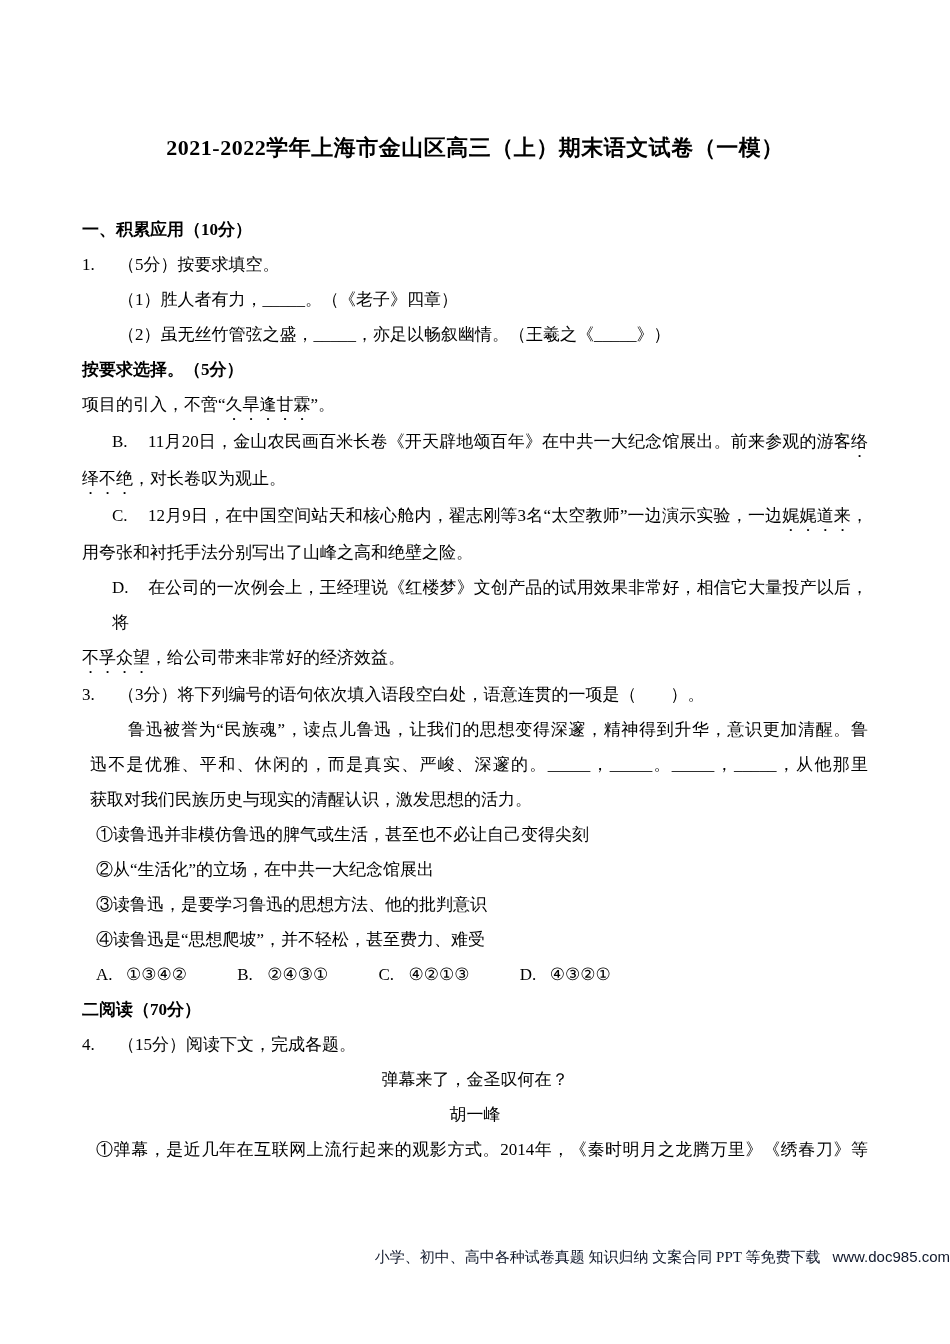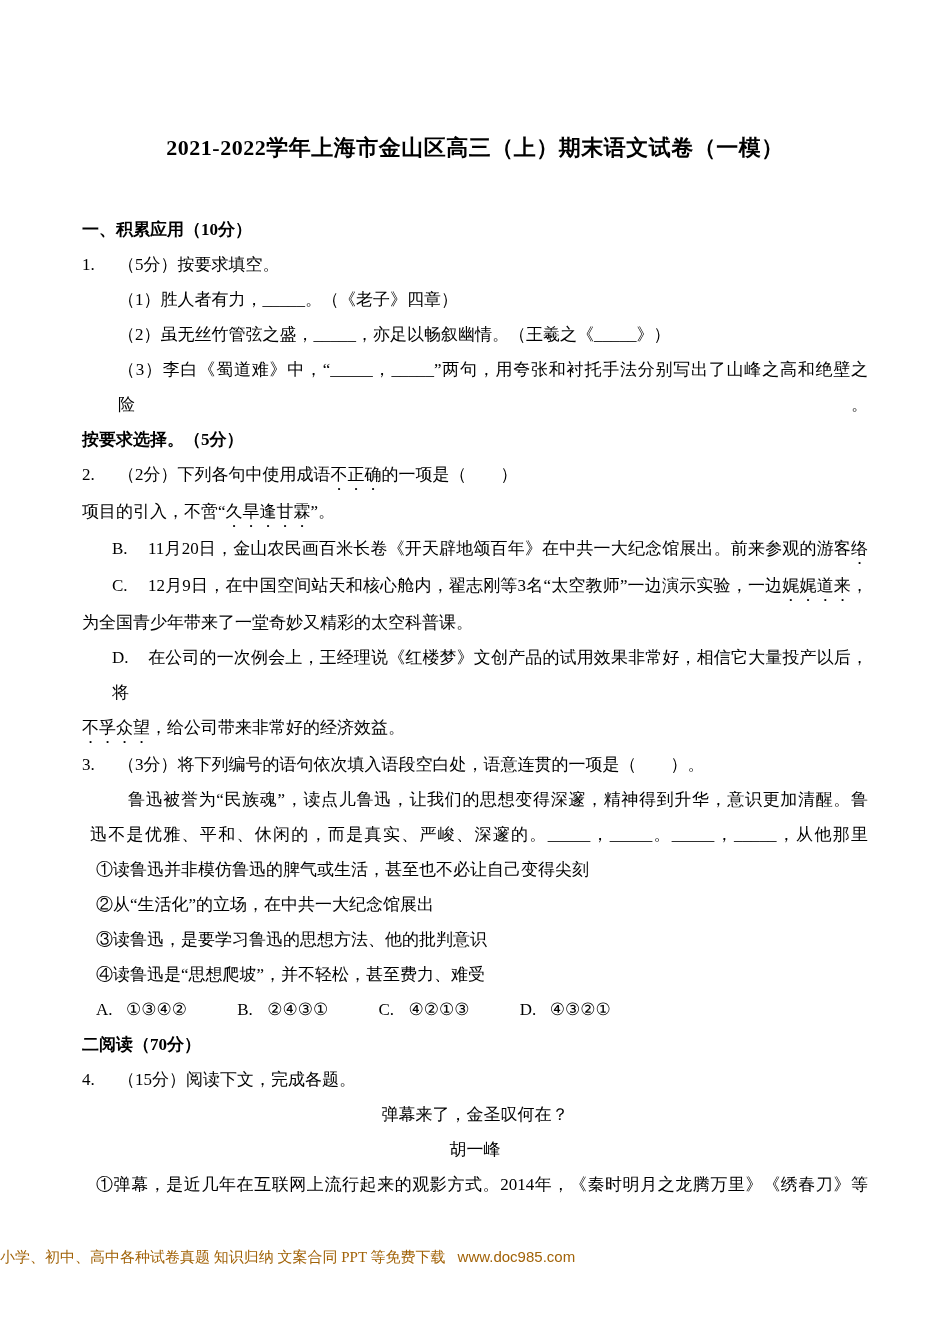--- a/index.html
+++ b/index.html
@@ -31,60 +31,60 @@
     -webkit-text-emphasis: filled dot;
     -webkit-text-emphasis-position: under;
     text-emphasis: filled dot;
     text-emphasis-position: under right;
   }
   .choice { display: inline-block; margin-right: 46px; }
   .choice:last-child { margin-right: 15px; }
   .choice-label { display: inline-block; min-width: 30px; }
   .footer {
     position: absolute; top: 1246px; left: 0; width: 100%;
-    text-align: left; font-size: 15px; line-height: 22px;
-    color: #a16207;
+    text-align: right; font-size: 15px; line-height: 22px;
+    color: #0f172a;
   }
   .footer .site {
     font-family: "Liberation Sans", "DejaVu Sans", sans-serif;
     margin-left: 12px;
   }
 </style>
 </head>
 <body>
 
 <div class="page">
 
   <div class="doc-title">2021-2022学年上海市金山区高三（上）期末语文试卷（一模）</div>
 
   <div class="line b">一、积累应用（10分）</div>
 
   <div class="line"><span class="num">1.</span><span>（5分）按要求填空。</span></div>
   <div class="line ind36">（1）胜人者有力，_____。（《老子》四章）</div>
   <div class="line ind36">（2）虽无丝竹管弦之盛，_____，亦足以畅叙幽情。（王羲之《_____》）</div>
-  <div class="line ind36 j">（3）李白《蜀道难》中，“_____，_____”两句，用夸张和衬托手法分别写出了山峰之高和绝壁之险。</div>
 
   <div class="line b">按要求选择。（5分）</div>
 
-  <div class="line"><span class="num">2.</span><span>（2分）下列各句中使用成语</span><span class="em">不正确</span><span>的一项是（　　）</span></div>
 
   <div class="line"><span>项目的引入，不啻“</span><span class="em">久旱逢甘霖</span><span>”。</span></div>
 
   <div class="line opt1 j"><span class="num">B.</span><span>11月20日，金山农民画百米长卷《开天辟地颂百年》在中共一大纪念馆展出。前来参观的游客</span><span class="em">络</span></div>
+  <div class="line"><span class="em">绎不绝</span><span>，对长卷叹为观止。</span></div>
 
   <div class="line opt1 j"><span class="num">C.</span><span>12月9日，在中国空间站天和核心舱内，翟志刚等3名“太空教师”一边演示实验，一边</span><span class="em">娓娓道来</span><span>，</span></div>
-  <div class="line">为全国青少年带来了一堂奇妙又精彩的太空科普课。</div>
+  <div class="line">用夸张和衬托手法分别写出了山峰之高和绝壁之险。</div>
 
   <div class="line opt1 j"><span class="num">D.</span><span>在公司的一次例会上，王经理说《红楼梦》文创产品的试用效果非常好，相信它大量投产以后，将</span></div>
   <div class="line"><span class="em">不孚众望</span><span>，给公司带来非常好的经济效益。</span></div>
 
   <div class="line"><span class="num">3.</span><span>（3分）将下列编号的语句依次填入语段空白处，语意连贯的一项是（　　）。</span></div>
 
   <div class="line ps ps1 j">鲁迅被誉为“民族魂”，读点儿鲁迅，让我们的思想变得深邃，精神得到升华，意识更加清醒。鲁</div>
   <div class="line ps j">迅不是优雅、平和、休闲的，而是真实、严峻、深邃的。_____，_____。_____，_____，从他那里</div>
+  <div class="line ps">获取对我们民族历史与现实的清醒认识，激发思想的活力。</div>
 
   <div class="line ind14">①读鲁迅并非模仿鲁迅的脾气或生活，甚至也不必让自己变得尖刻</div>
   <div class="line ind14">②从“生活化”的立场，在中共一大纪念馆展出</div>
   <div class="line ind14">③读鲁迅，是要学习鲁迅的思想方法、他的批判意识</div>
   <div class="line ind14">④读鲁迅是“思想爬坡”，并不轻松，甚至费力、难受</div>
 
   <div class="line ind14">
     <span class="choice"><span class="choice-label">A.</span><span>①③④②</span></span>
     <span class="choice"><span class="choice-label">B.</span><span>②④③①</span></span>
     <span class="choice"><span class="choice-label">C.</span><span>④②①③</span></span>

